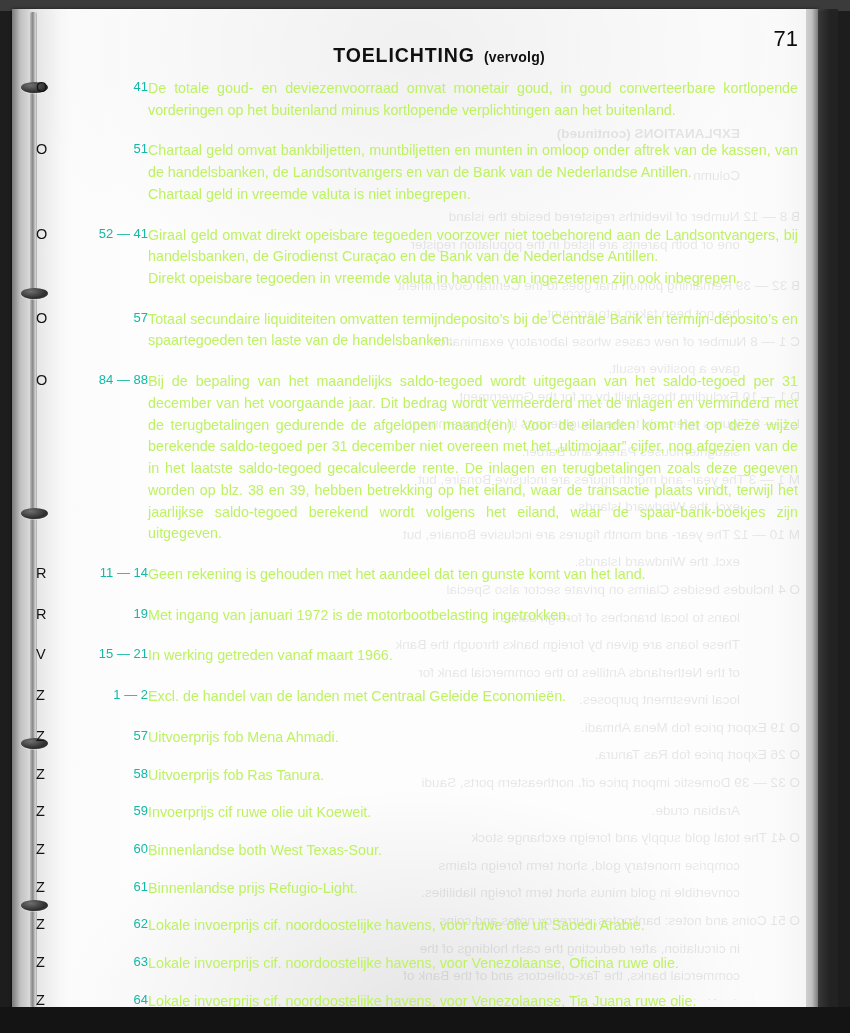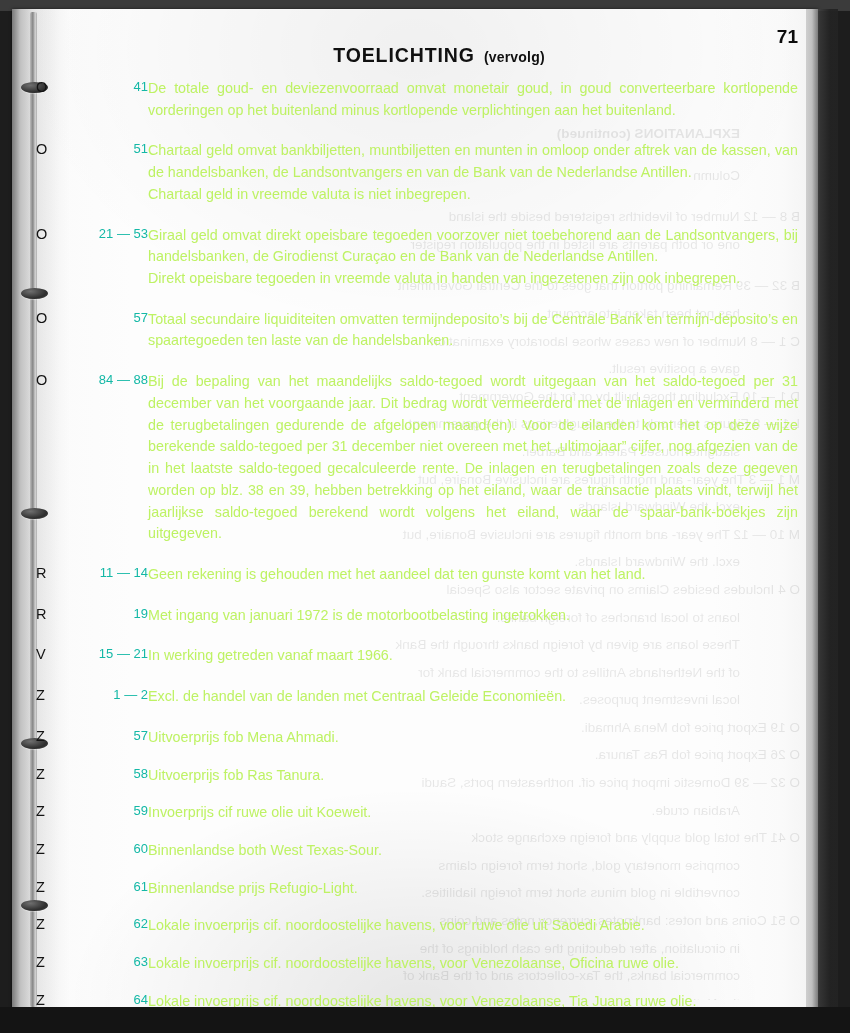--- a/index.html
+++ b/index.html
@@ -127,22 +127,22 @@
   .doc-title .title-sub {
     font-size: 14px;
     font-weight: bold;
     letter-spacing: .2px;
     margin-left: 9px;
   }
   .page-number {
     position: absolute;
     right: 6px;
     top: -4px;
-    font-size: 19px;
-    font-weight: bold;
+    font-size: 22px;
+    font-weight: normal;
     color: #0d0d0d;
   }
 
   
   .entries {
     position: absolute;
     left: 36px;
     top: 78px;
     width: 762px;
   }
@@ -277,21 +277,21 @@
       <div class="entry gap-lg">
         <div class="col-letter">O</div>
         <div class="col-code">51</div>
         <div class="col-text">
           <p class="just">Chartaal geld omvat bankbiljetten, muntbiljetten en munten in omloop onder aftrek van de kassen, van de handelsbanken, de Landsontvangers en van de Bank van de Nederlandse Antillen.</p>
           <p class="">Chartaal geld in vreemde valuta is niet inbegrepen.</p>
         </div>
       </div>
       <div class="entry gap-lg">
         <div class="col-letter">O</div>
-        <div class="col-code">21 — 53</div>
+        <div class="col-code">52 — 41</div>
         <div class="col-text">
           <p class="just">Giraal geld omvat direkt opeisbare tegoeden voorzover niet toebehorend aan de Landsontvangers, bij handelsbanken, de Girodienst Curaçao en de Bank van de Nederlandse Antillen.</p>
           <p class="">Direkt opeisbare tegoeden in vreemde valuta in handen van ingezetenen zijn ook inbegrepen.</p>
         </div>
       </div>
       <div class="entry gap-lg">
         <div class="col-letter">O</div>
         <div class="col-code">57</div>
         <div class="col-text">
           <p class="just">Totaal secundaire liquiditeiten omvatten termijndeposito’s bij de Centrale Bank en termijn-deposito’s en spaartegoeden ten laste van de handelsbanken.</p>

